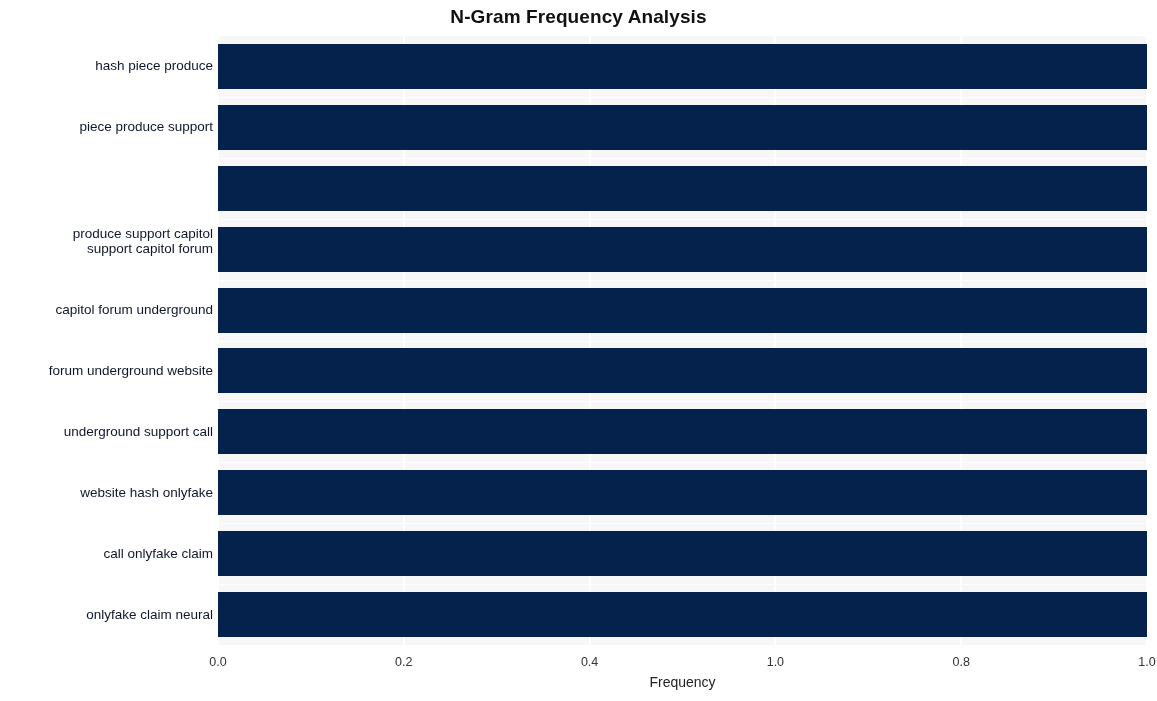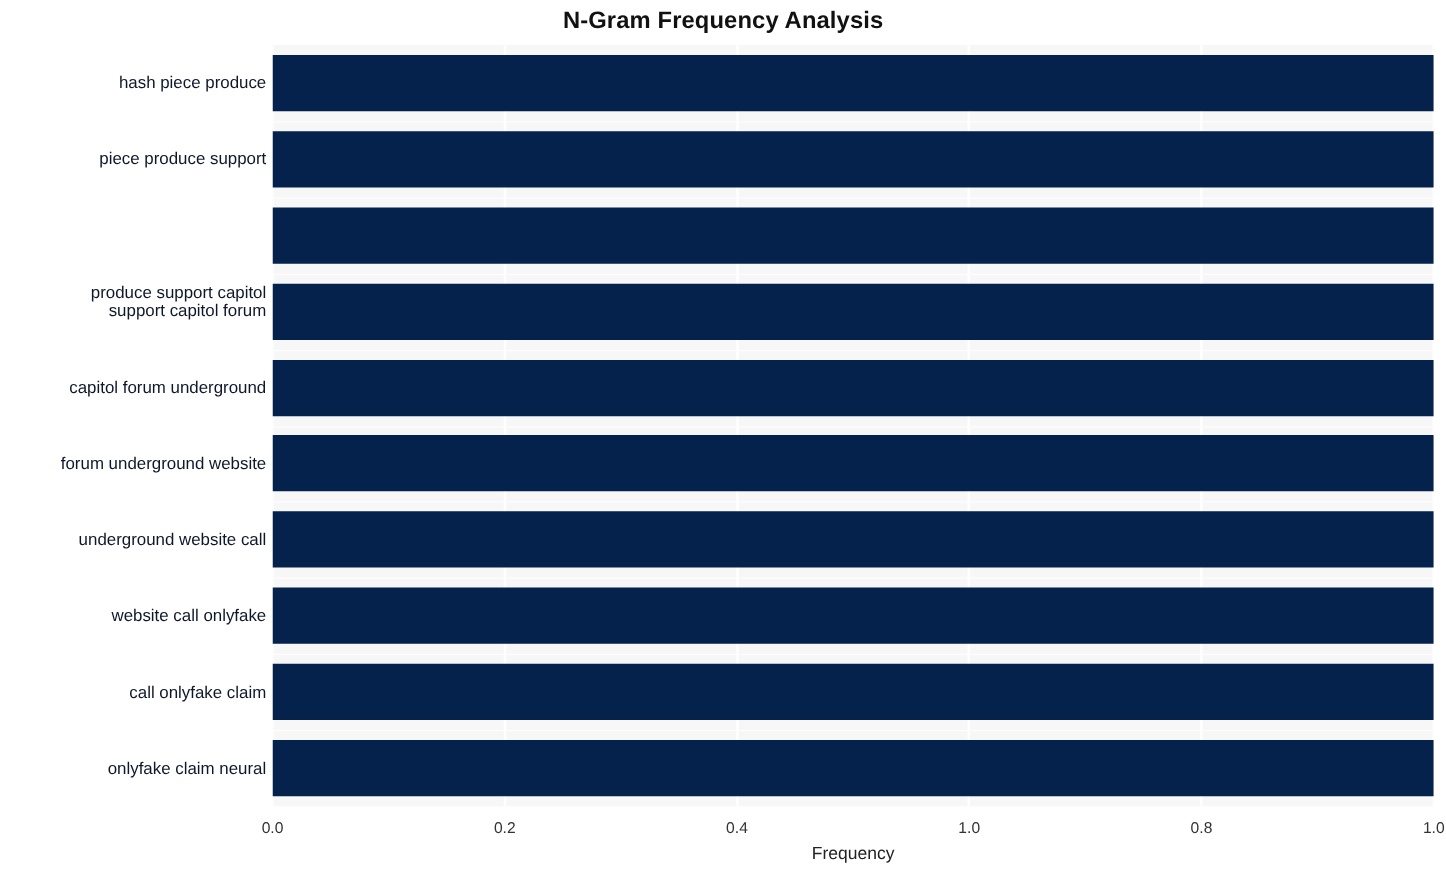--- a/index.html
+++ b/index.html
@@ -156,22 +156,22 @@
       </div>
   </div>
 
   <div id="y-axis-labels">
       <div class="y-tick-label" style="top: 23.45px;">hash piece produce</div>
       <div class="y-tick-label" style="top: 84.35px;">piece produce support</div>
       <div class="y-tick-label" style="top: 145.25px; margin-top: 46px;">produce support capitol</div>
       <div class="y-tick-label" style="top: 206.15px;">support capitol forum</div>
       <div class="y-tick-label" style="top: 267.05px;">capitol forum underground</div>
       <div class="y-tick-label" style="top: 327.95px;">forum underground website</div>
-      <div class="y-tick-label" style="top: 388.85px;">underground website call</div>
-      <div class="y-tick-label" style="top: 449.75px;">website call onlyfake</div>
+      <div class="y-tick-label" style="top: 388.85px;">underground support call</div>
+      <div class="y-tick-label" style="top: 449.75px;">website hash onlyfake</div>
       <div class="y-tick-label" style="top: 510.65px; padding-left: 44px;">call onlyfake claim</div>
       <div class="y-tick-label" style="top: 571.55px;">onlyfake claim neural</div>
     </div>
 
   <div id="x-axis-labels">
       <div class="x-tick-label" style="left: 218px;">0.0</div>
       <div class="x-tick-label" style="left: 403.8px;">0.2</div>
       <div class="x-tick-label" style="left: 589.6px;">0.4</div>
       <div class="x-tick-label" style="left: 775.4px;">1.0</div>
       <div class="x-tick-label" style="left: 961.2px;">0.8</div>

